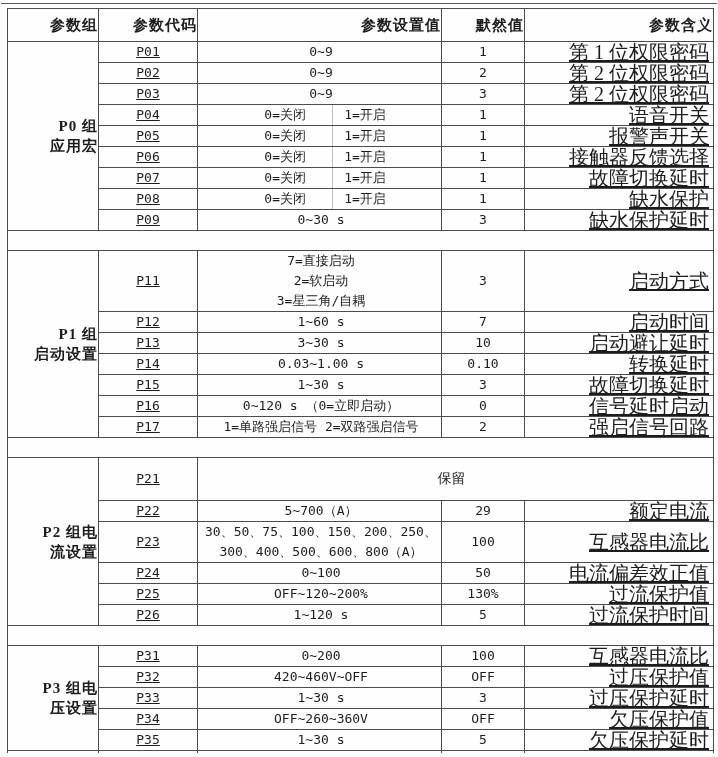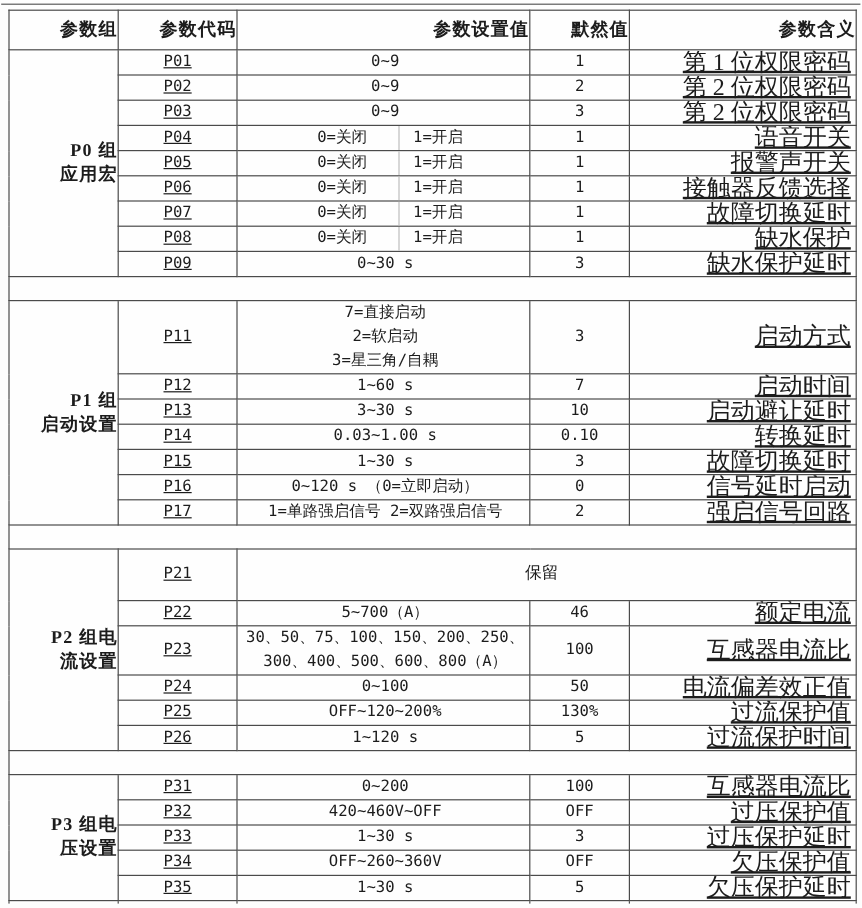--- a/index.html
+++ b/index.html
@@ -237,21 +237,21 @@
         </tr>
         <tr class="merged-row">
           <td class="group-cell" rowspan="6">P2 组电
 流设置</td>
           <td class="code-cell">P21</td>
           <td class="merged-cell" colspan="3">保留</td>
         </tr>
         <tr>
           <td class="code-cell">P22</td>
           <td class="value-cell">5~700（A）</td>
-          <td class="default-cell">46</td>
+          <td class="default-cell">29</td>
           <td class="meaning-cell">额定电流</td>
         </tr>
         <tr>
           <td class="code-cell">P23</td>
           <td class="value-cell">30、50、75、100、150、200、250、
 300、400、500、600、800（A）</td>
           <td class="default-cell">100</td>
           <td class="meaning-cell">互感器电流比</td>
         </tr>
         <tr>

